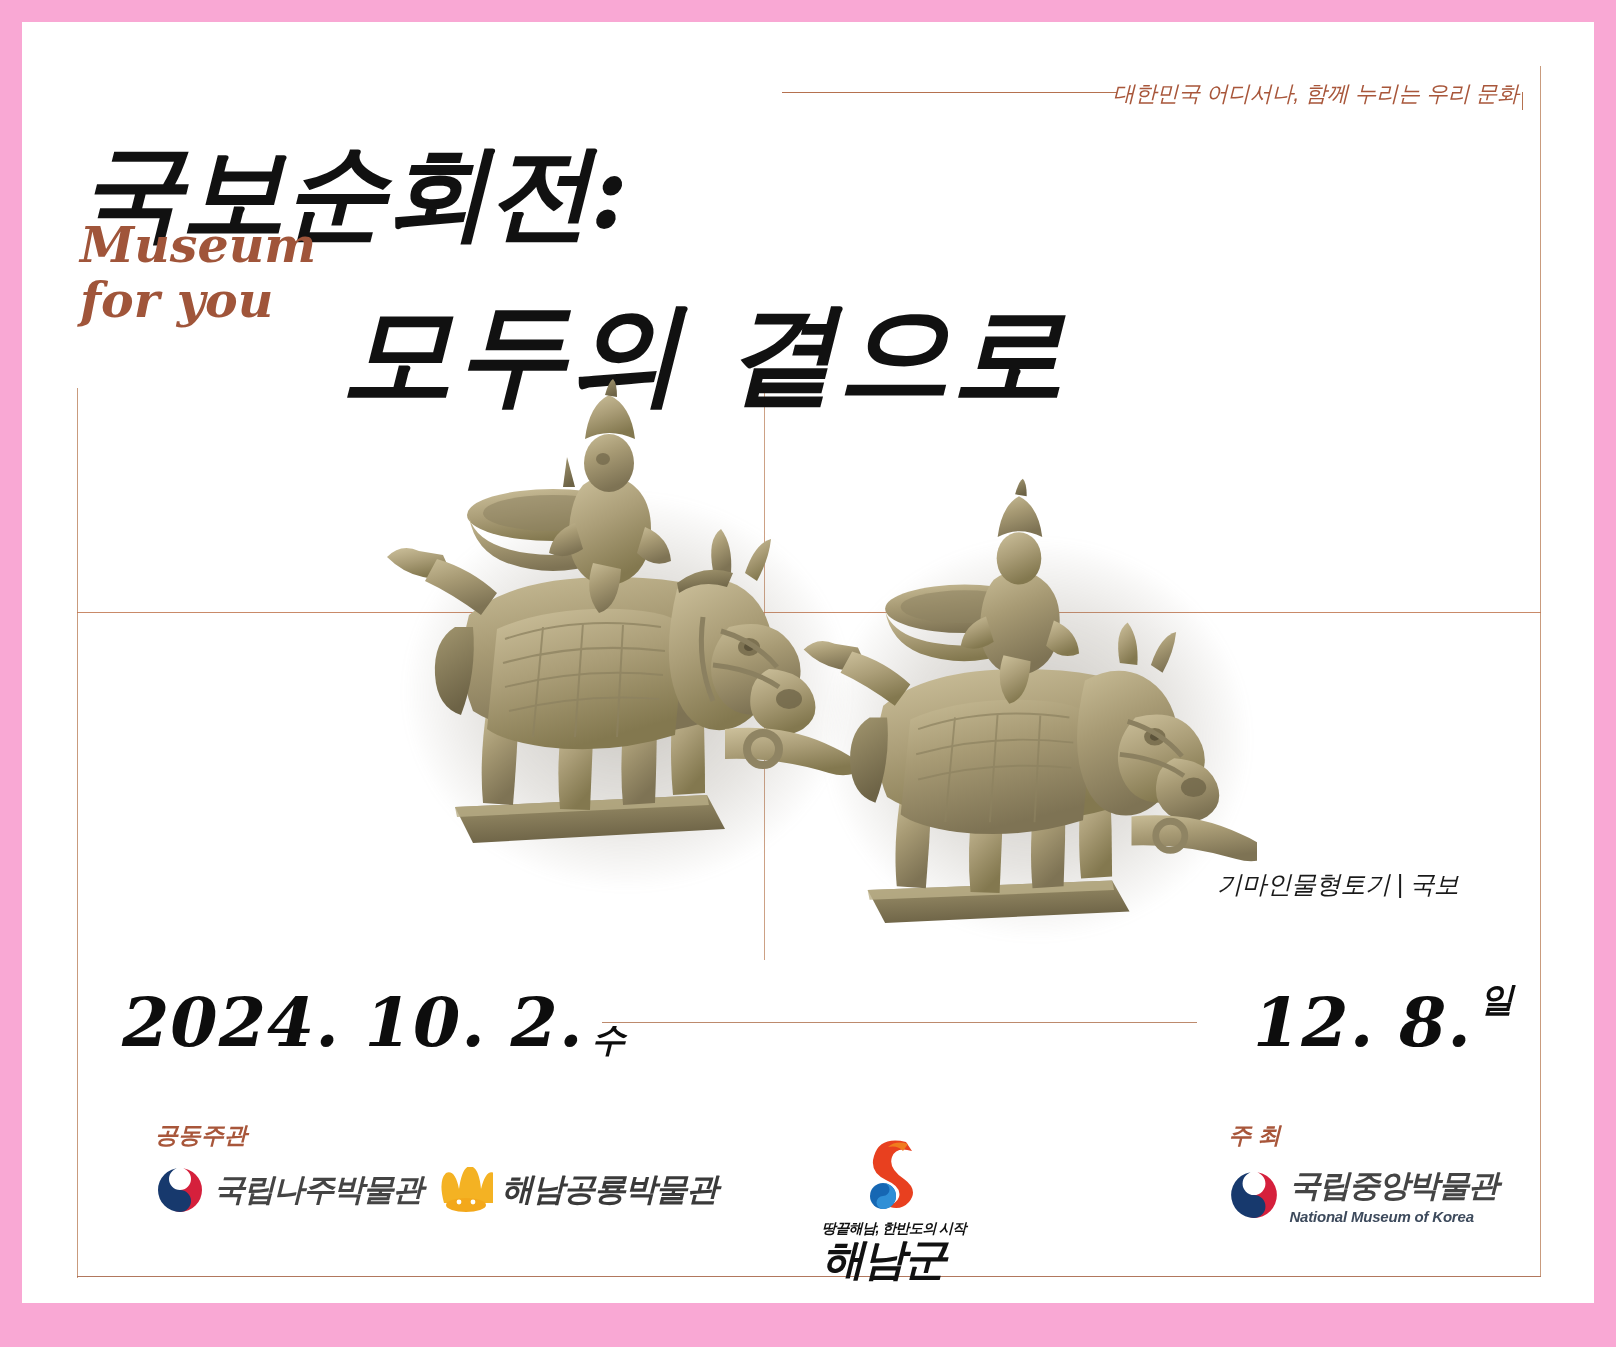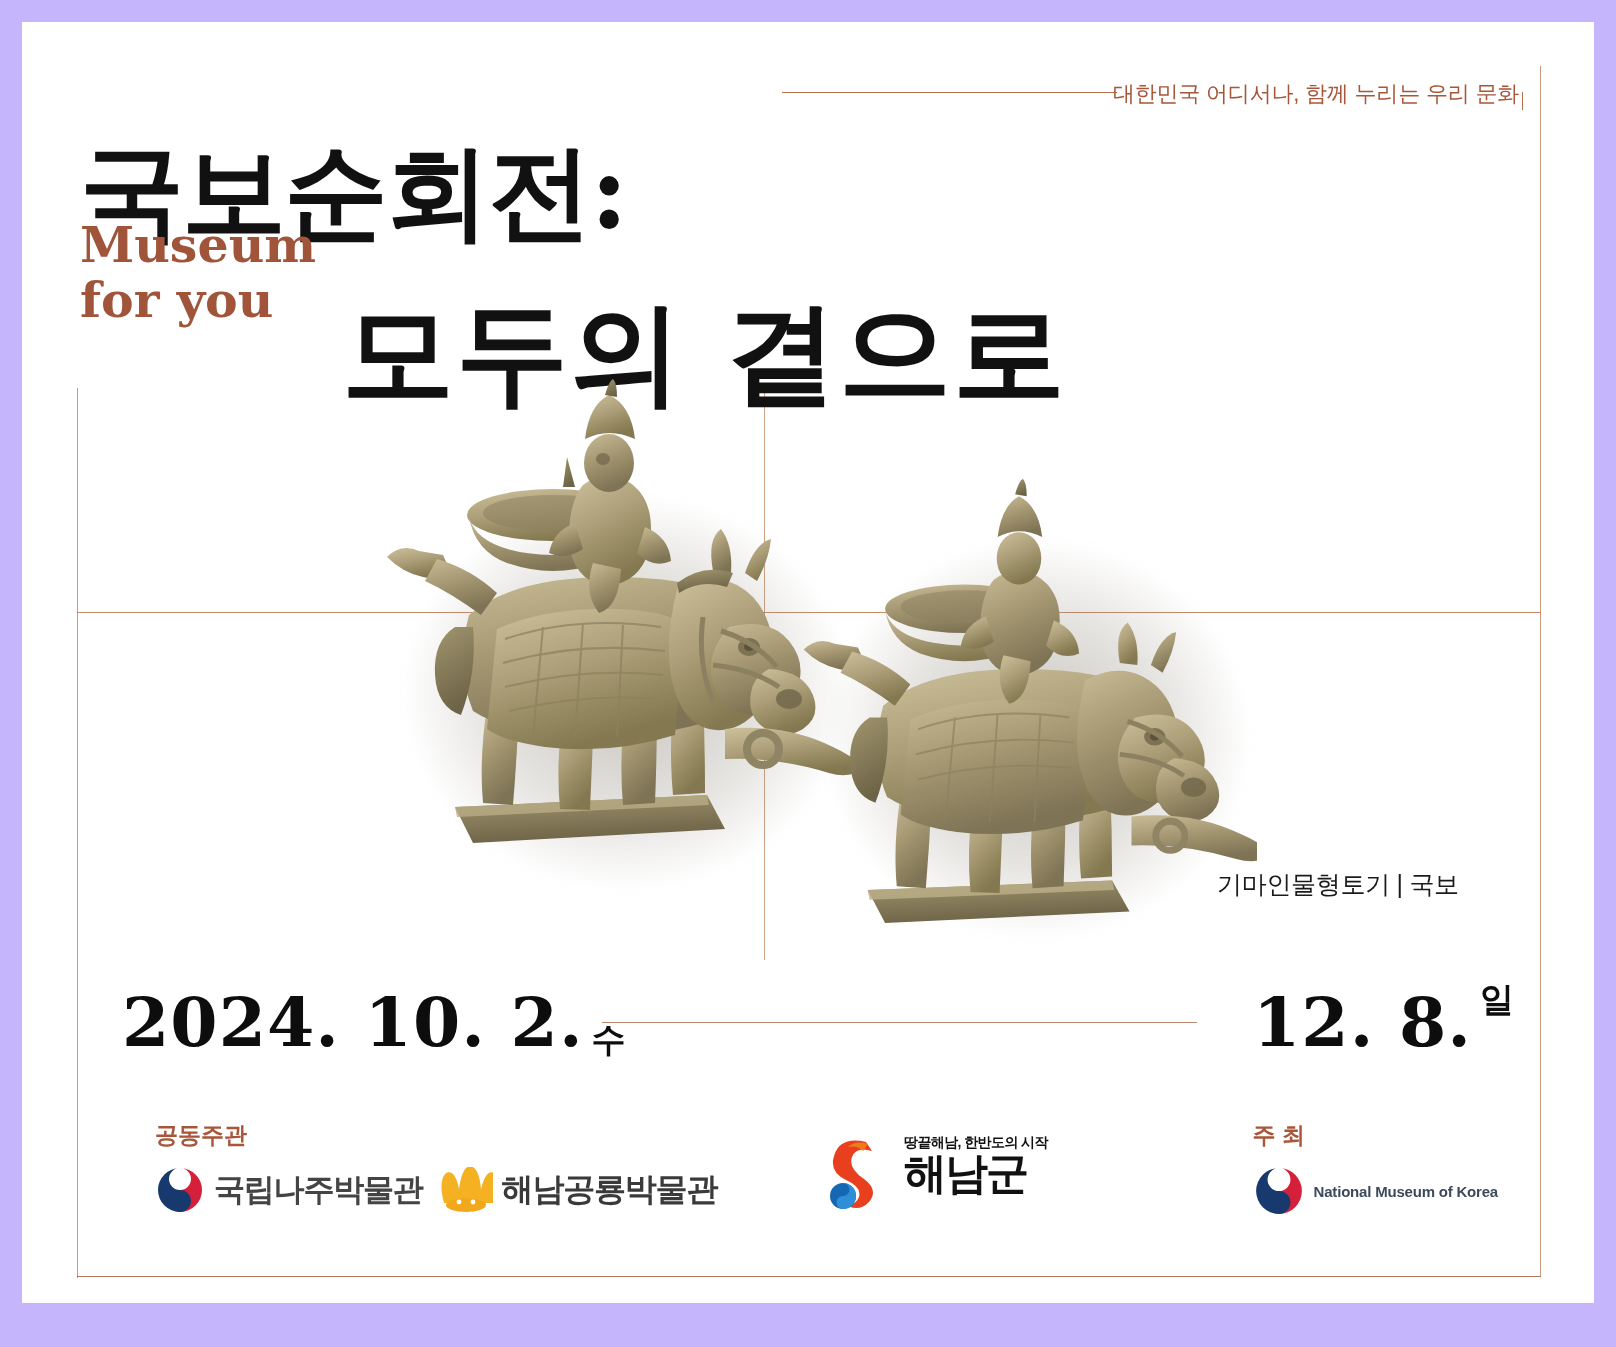--- a/index.html
+++ b/index.html
@@ -11,22 +11,23 @@
   body {
     font-family: "Liberation Sans", "DejaVu Sans", sans-serif;
   }
 
   
   .poster {
     position: relative;
     width: 1616px;
     height: 1347px;
     box-sizing: border-box;
-    background: #c4b5fd;          
+    background: #f9a8d4;          
     overflow: hidden;
+    font-style: italic;
   }
   .poster-inner {
     position: absolute;
     left: 22px;
     top: 22px;
     width: 1572px;
     height: 1281px;
     background: #ffffff;
   }
   .rule-v-left {
@@ -259,21 +260,23 @@
     margin-top: 1px;
   }
   .logo-stack { display: flex; flex-direction: column; justify-content: center; }
 
   
   .haenam-logo {
     position: absolute;
     left: 800px;
     top: 1112px;
     display: flex;
-    gap: 18px;
+    align-items: center;
+    gap: 10px;
+    flex-direction: column;
   }
   .haenam-text-stack { display: flex; flex-direction: column; }
   .haenam-slogan {
     font-size: 14px;
     font-weight: 700;
     color: #111;
     letter-spacing: -0.6px;
     white-space: nowrap;
     margin-bottom: 1px;
   }
@@ -527,20 +530,21 @@
 
     <div class="org-block org-host">
       <div class="footer-label">주 최</div>
       <div class="logo-row">
         <div class="logo-item">
           <svg width="52" height="52" viewBox="0 0 50 50">
             <path d="M25 3 a22 22 0 0 1 0 44 a11 11 0 0 1 0 -22 a11 11 0 0 0 0 -22 z" fill="#d5203c"></path>
             <path d="M25 47 a22 22 0 0 1 0 -44 a11 11 0 0 0 0 22 a11 11 0 0 1 0 22 z" fill="#17396d"></path>
           </svg>
           <div class="logo-stack">
+            <span class="logo-text-nav">국립중앙박물관</span>
             <span class="logo-sub-en">National Museum of Korea</span>
           </div>
         </div>
       </div>
     </div>
 
   </div>
 </div>
 
 </body></html>

